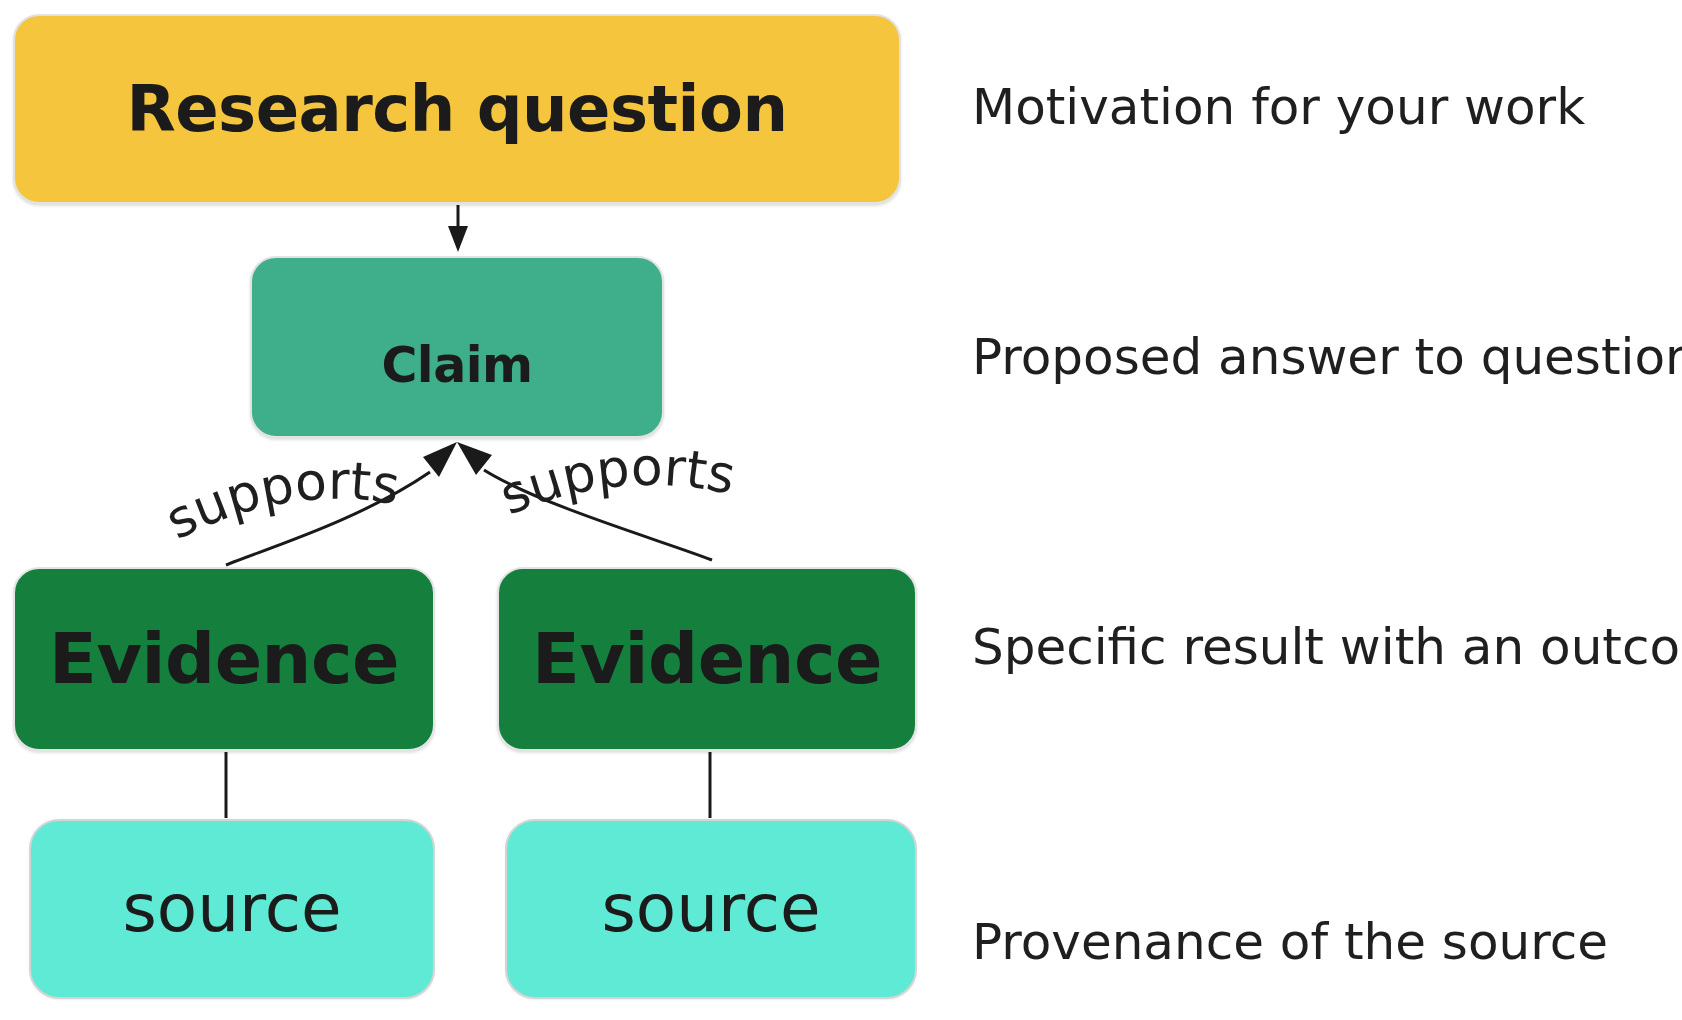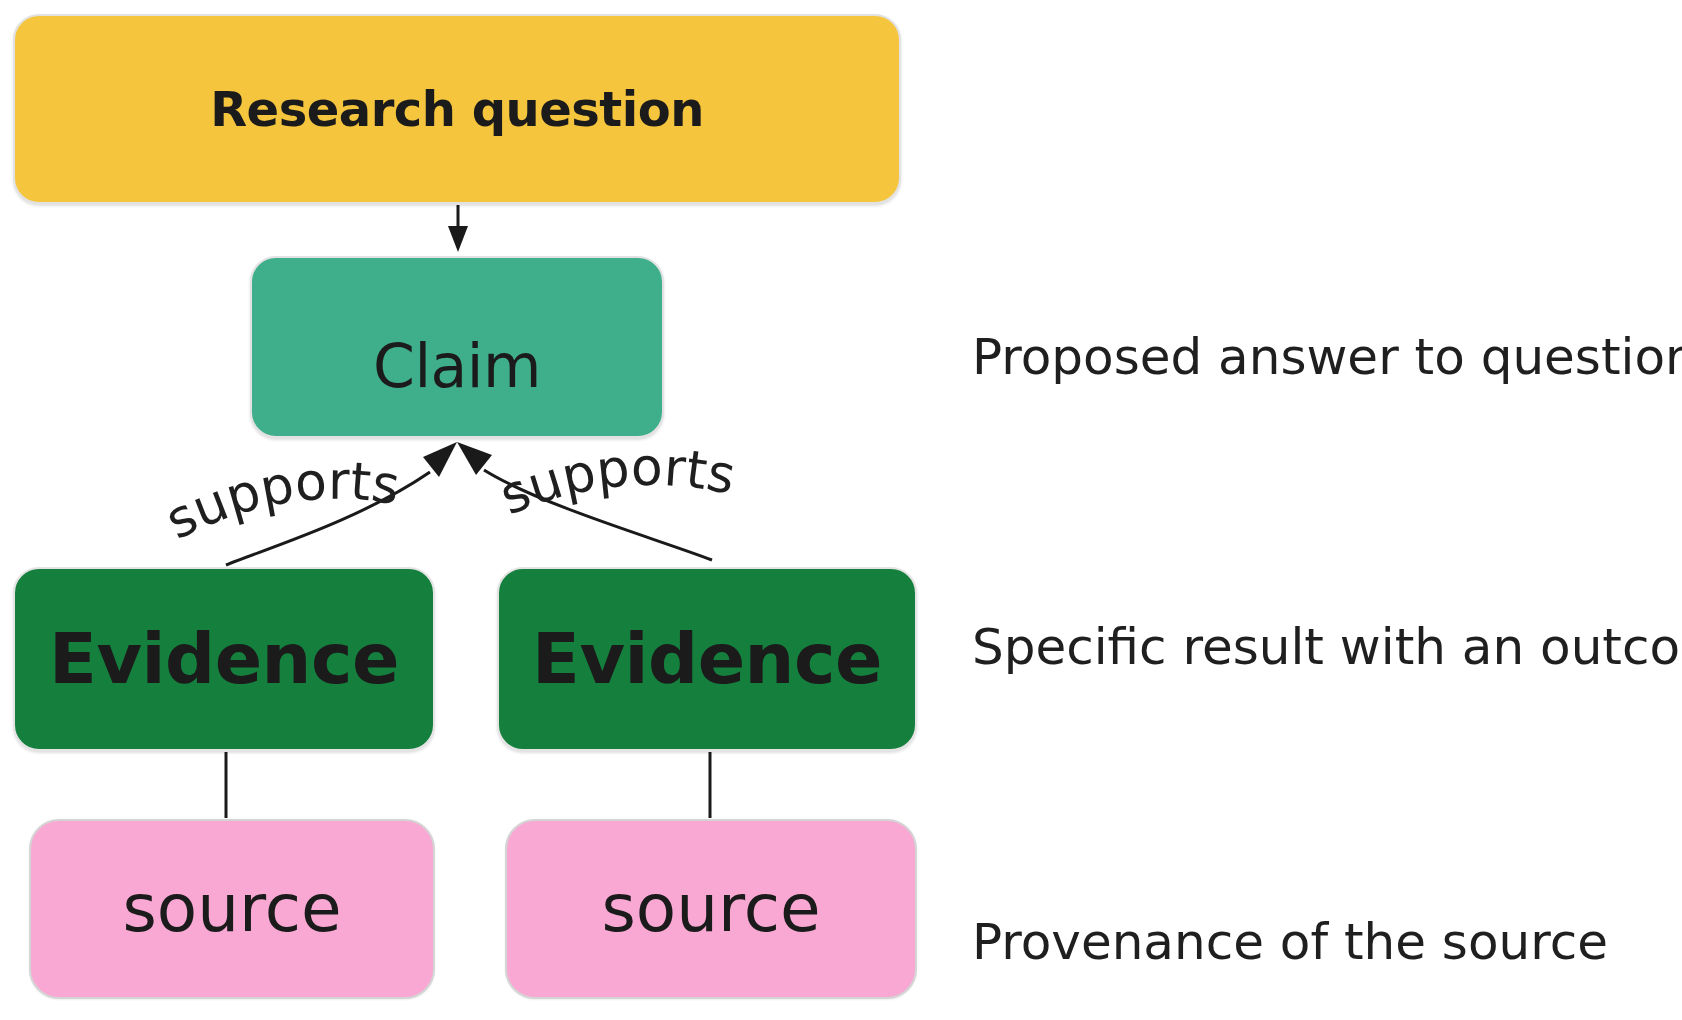--- a/index.html
+++ b/index.html
@@ -42,37 +42,37 @@
     top: 14px;
     width: 888px;
     height: 190px;
     background: #f5c53d;
     border: 2px solid #e2e2e2;
     box-shadow: 0 2px 3px rgba(0,0,0,0.13);
   }
   .node-research .node-label {
     font-family: "DejaVu Sans", sans-serif;
     font-weight: bold;
-    font-size: 48px;
+    font-size: 64px;
     letter-spacing: -0.5px;
     text-align: right;
   }
 
   .node-claim {
     left: 250px;
     top: 256px;
     width: 414px;
     height: 182px;
     background: #3fae8b;
     border: 2px solid #e2e2e2;
     box-shadow: 0 2px 3px rgba(0,0,0,0.13);
   }
   .node-claim .node-label {
-    font-weight: normal;
-    font-size: 60px;
+    font-weight: bold;
+    font-size: 49px;
     letter-spacing: -0.5px;
     margin-top: 37px;
   }
 
   .node-evidence {
     top: 567px;
     height: 184px;
     background: #15803d;
     border: 2px solid #e4e4e4;
     box-shadow: 0 2px 3px rgba(0,0,0,0.13);
@@ -81,21 +81,21 @@
   .node-evidence-2 { left: 497px; width: 420px; }
   .node-evidence .node-label {
     font-weight: bold;
     font-size: 70px;
     letter-spacing: -0.5px;
   }
 
   .node-source {
     top: 819px;
     height: 180px;
-    background: #f9a8d4;
+    background: #5eead4;
     border: 2px solid #d4d4d4;
     border-radius: 30px;
     box-shadow: 0 1px 2px rgba(0,0,0,0.07);
   }
   .node-source-1 { left: 29px;  width: 406px; }
   .node-source-2 { left: 505px; width: 412px; }
   .node-source .node-label {
     font-weight: normal;
     font-size: 66px;
     color: #1b1b1b;
@@ -200,17 +200,18 @@
   </div>
 
   <div class="node node-source node-source-1">
     <span class="node-label">source</span>
   </div>
 
   <div class="node node-source node-source-2">
     <span class="node-label">source</span>
   </div>
 
+  <div class="annotation annotation-1">Motivation for your work</div>
   <div class="annotation annotation-2">Proposed answer to question</div>
   <div class="annotation annotation-3">Specific result with an outcome</div>
   <div class="annotation annotation-4">Provenance of the source</div>
 
 </div>
 
 </body></html>

